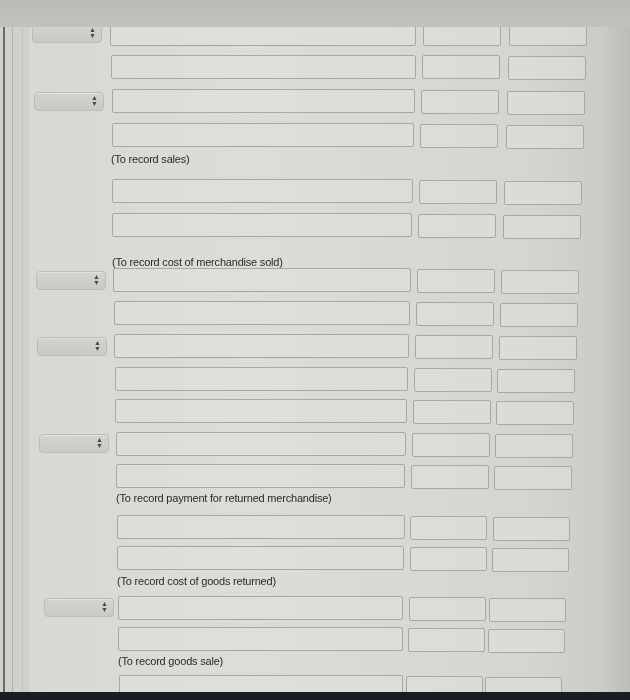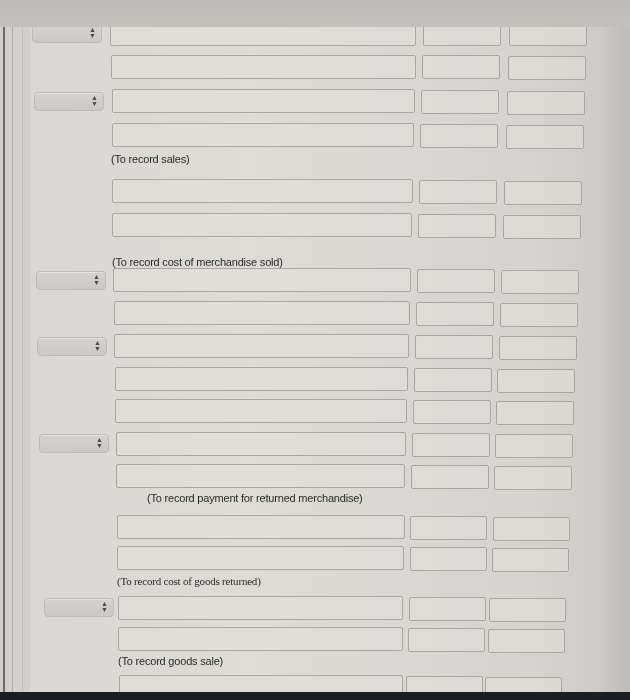--- a/index.html
+++ b/index.html
@@ -171,31 +171,31 @@
     <span class="arrows">▲<br>▼</span>
   </div>
   <div class="field" style="left:116px; top:432px; width:290px;"></div>
   <div class="field" style="left:412px; top:433px; width:78px;"></div>
   <div class="field" style="left:495px; top:434px; width:78px;"></div>
 
   <div class="field" style="left:116px; top:464px; width:289px;"></div>
   <div class="field" style="left:411px; top:465px; width:78px;"></div>
   <div class="field" style="left:494px; top:466px; width:78px;"></div>
 
-  <div class="memo" style="left:116px; top:492px;margin-left:31px;">(To record payment for returned merchandise)</div>
+  <div class="memo" style="left:116px; top:492px;">(To record payment for returned merchandise)</div>
 
   <div class="field" style="left:117px; top:515px; width:288px;"></div>
   <div class="field" style="left:410px; top:516px; width:77px;"></div>
   <div class="field" style="left:493px; top:517px; width:77px;"></div>
 
   <div class="field" style="left:117px; top:546px; width:287px;"></div>
   <div class="field" style="left:410px; top:547px; width:77px;"></div>
   <div class="field" style="left:492px; top:548px; width:77px;"></div>
 
-  <div class="memo" style="left:117px; top:575px;font-family:Liberation Serif, serif;">(To record cost of goods returned)</div>
+  <div class="memo" style="left:117px; top:575px;">(To record cost of goods returned)</div>
 
   <div class="select" style="left:44px; top:598px;">
     <span class="arrows">▲<br>▼</span>
   </div>
   <div class="field" style="left:118px; top:596px; width:285px;"></div>
   <div class="field" style="left:409px; top:597px; width:77px;"></div>
   <div class="field" style="left:489px; top:598px; width:77px;"></div>
 
   <div class="field" style="left:118px; top:627px; width:285px;"></div>
   <div class="field" style="left:408px; top:628px; width:77px;"></div>

